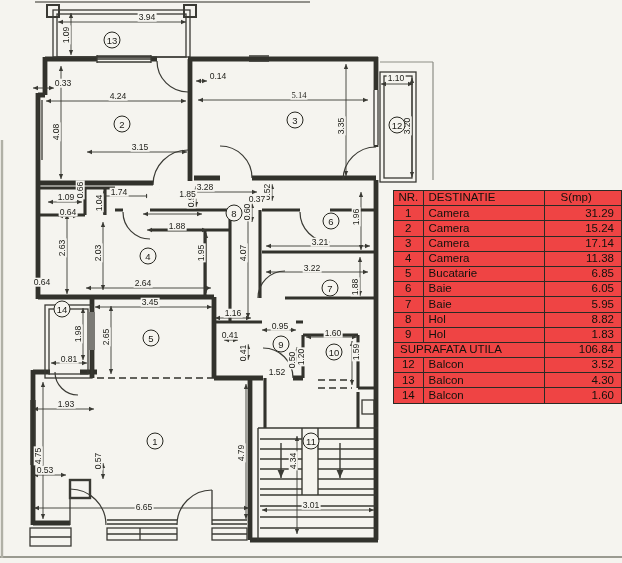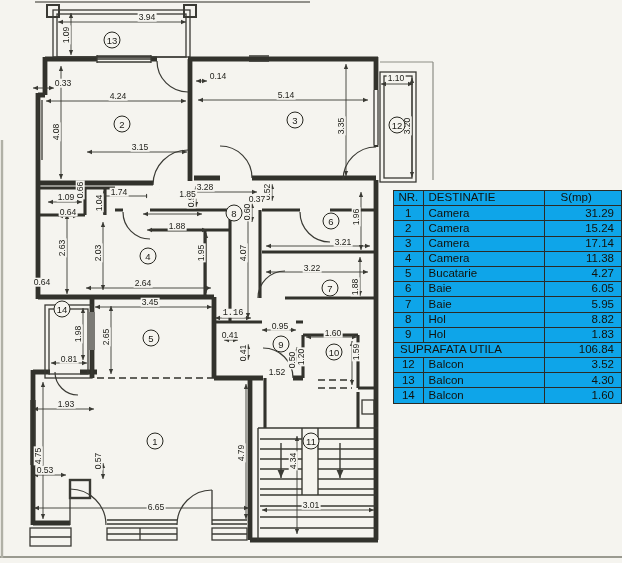--- a/index.html
+++ b/index.html
@@ -6,21 +6,21 @@
   .stage{position:relative;width:622px;height:563px;background:#f5f4ef;overflow:hidden;
          font-family:"Liberation Sans",sans-serif;color:#1c1c17;}
   svg.plan{position:absolute;left:0;top:0;}
   .labels{position:absolute;left:0;top:0;width:523px;height:563px;pointer-events:none;}
   .dim{position:absolute;transform:translate(-50%,-50%);font-size:8.6px;line-height:1;
        color:#23231e;background:#f5f4ef;padding:0 1px;white-space:nowrap;}
   .dim.v{transform:translate(-50%,-50%) rotate(-90deg);}
   .room{position:absolute;transform:translate(-50%,-50%);width:17px;height:17px;border:1.2px solid #26261f;
         border-radius:50%;display:flex;align-items:center;justify-content:center;font-size:9.5px;
         background:#f5f4ef;box-sizing:border-box;}
-  table.areas{position:absolute;left:393px;top:190px;border-collapse:collapse;background:#0ea5e9;
+  table.areas{position:absolute;left:393px;top:190px;border-collapse:collapse;background:#ef4444;
         font-size:11.5px;color:#12120c;table-layout:fixed;}
   .areas td{border:1.6px solid #2b2b25;height:14.2px;line-height:1;padding:0 2px;overflow:hidden;}
   .areas .c-nr{width:25px;text-align:center;}
   .areas .c-dest{width:118px;text-align:left;padding-left:5px;}
   .areas .c-area{width:60px;text-align:right;padding-right:7px;}
   .areas .c-sum{text-align:left;padding-left:6px;}
 </style>
 </head>
 <body>
 
@@ -178,64 +178,64 @@
   </svg>
 
   <div class="labels">
       <span class="dim" style="left: 147px; top: 17px;">3.94</span>
       <span class="dim v" style="left: 66px; top: 35px;">1.09</span>
       <span class="dim" style="left: 63px; top: 83px;">0.33</span>
       <span class="dim" style="left: 118px; top: 96px;">4.24</span>
       <span class="dim v" style="left: 56px; top: 132px;">4.08</span>
       <span class="dim" style="left: 140px; top: 147px;">3.15</span>
       <span class="dim" style="left: 218px; top: 76px;">0.14</span>
-      <span class="dim" style="left: 286px; top: 95px;">5.14</span>
+      <span class="dim" style="left: 299px; top: 95px; font-family: Liberation Serif, serif;">5.14</span>
       <span class="dim v" style="left: 341px; top: 126px;">3.35</span>
       <span class="dim" style="left: 396px; top: 78px;">1.10</span>
       <span class="dim v" style="left: 407px; top: 126px;">3.20</span>
       <span class="dim" style="left: 205px; top: 187px;">3.28</span>
       <span class="dim v" style="left: 267px; top: 192px;">0.52</span>
       <span class="dim" style="left: 257px; top: 199px;">0.37</span>
       <span class="dim v" style="left: 191px; top: 199px;">0.97</span>
       <span class="dim v" style="left: 247px; top: 212px;">0.60</span>
       <span class="dim" style="left: 119px; top: 192px;">1.74</span>
       <span class="dim" style="left: 66px; top: 197px;">1.09</span>
       <span class="dim v" style="left: 80px; top: 190px;">0.66</span>
       <span class="dim" style="left: 68px; top: 212px;">0.64</span>
       <span class="dim v" style="left: 99px; top: 203px;">1.04</span>
       <span class="dim v" style="left: 62px; top: 248px;">2.63</span>
       <span class="dim v" style="left: 98px; top: 253px;">2.03</span>
       <span class="dim" style="left: 172px; top: 194px; padding-left: 32px;">1.85</span>
       <span class="dim" style="left: 177px; top: 226px;">1.88</span>
       <span class="dim v" style="left: 201px; top: 253px;">1.95</span>
       <span class="dim" style="left: 143px; top: 283px;">2.64</span>
       <span class="dim v" style="left: 356px; top: 217px;">1.96</span>
-      <span class="dim" style="left: 320px; top: 242px; margin-left: 23px;">3.21</span>
+      <span class="dim" style="left: 320px; top: 242px;">3.21</span>
       <span class="dim" style="left: 312px; top: 268px;">3.22</span>
       <span class="dim v" style="left: 355px; top: 287px;">1.88</span>
       <span class="dim v" style="left: 243px; top: 253px;">4.07</span>
       <span class="dim" style="left: 42px; top: 282px;">0.64</span>
       <span class="dim" style="left: 150px; top: 302px;">3.45</span>
-      <span class="dim" style="left: 233px; top: 313px; font-family: Liberation Mono, monospace;">1.16</span>
+      <span class="dim" style="left: 233px; top: 313px;">1.16</span>
       <span class="dim v" style="left: 106px; top: 337px;">2.65</span>
       <span class="dim v" style="left: 78px; top: 334px;">1.98</span>
       <span class="dim" style="left: 230px; top: 335px;">0.41</span>
       <span class="dim v" style="left: 243px; top: 353px;">0.41</span>
       <span class="dim" style="left: 69px; top: 359px;">0.81</span>
       <span class="dim" style="left: 280px; top: 326px;">0.95</span>
       <span class="dim" style="left: 333px; top: 333px;">1.60</span>
       <span class="dim v" style="left: 356px; top: 352px;">1.59</span>
       <span class="dim v" style="left: 292px; top: 360px;">0.50</span>
       <span class="dim v" style="left: 301px; top: 357px;">1.20</span>
       <span class="dim" style="left: 277px; top: 372px;">1.52</span>
       <span class="dim" style="left: 66px; top: 404px;">1.93</span>
       <span class="dim v" style="left: 38px; top: 456px;">4.75</span>
       <span class="dim" style="left: 45px; top: 470px;">0.53</span>
       <span class="dim v" style="left: 98px; top: 461px;">0.57</span>
-      <span class="dim" style="left: 156px; top: 507px;">6.65</span>
+      <span class="dim" style="left: 144px; top: 507px;">6.65</span>
       <span class="dim v" style="left: 241px; top: 453px;">4.79</span>
       <span class="dim v" style="left: 293px; top: 461px;">4.34</span>
       <span class="dim" style="left: 311px; top: 505px;">3.01</span>
       <span class="room" style="left: 112px; top: 40px;">13</span>
       <span class="room" style="left: 122px; top: 124px;">2</span>
       <span class="room" style="left: 295px; top: 120px;">3</span>
       <span class="room" style="left: 397px; top: 125px;">12</span>
       <span class="room" style="left: 234px; top: 213px;">8</span>
       <span class="room" style="left: 148px; top: 256px;">4</span>
       <span class="room" style="left: 331px; top: 221px;">6</span>
@@ -271,21 +271,21 @@
           <td class="c-area">17.14</td>
         </tr>
         <tr>
           <td class="c-nr">4</td>
           <td class="c-dest">Camera</td>
           <td class="c-area">11.38</td>
         </tr>
         <tr>
           <td class="c-nr">5</td>
           <td class="c-dest">Bucatarie</td>
-          <td class="c-area">4.27</td>
+          <td class="c-area">6.85</td>
         </tr>
         <tr>
           <td class="c-nr">6</td>
           <td class="c-dest">Baie</td>
           <td class="c-area">6.05</td>
         </tr>
         <tr>
           <td class="c-nr">7</td>
           <td class="c-dest">Baie</td>
           <td class="c-area">5.95</td>

